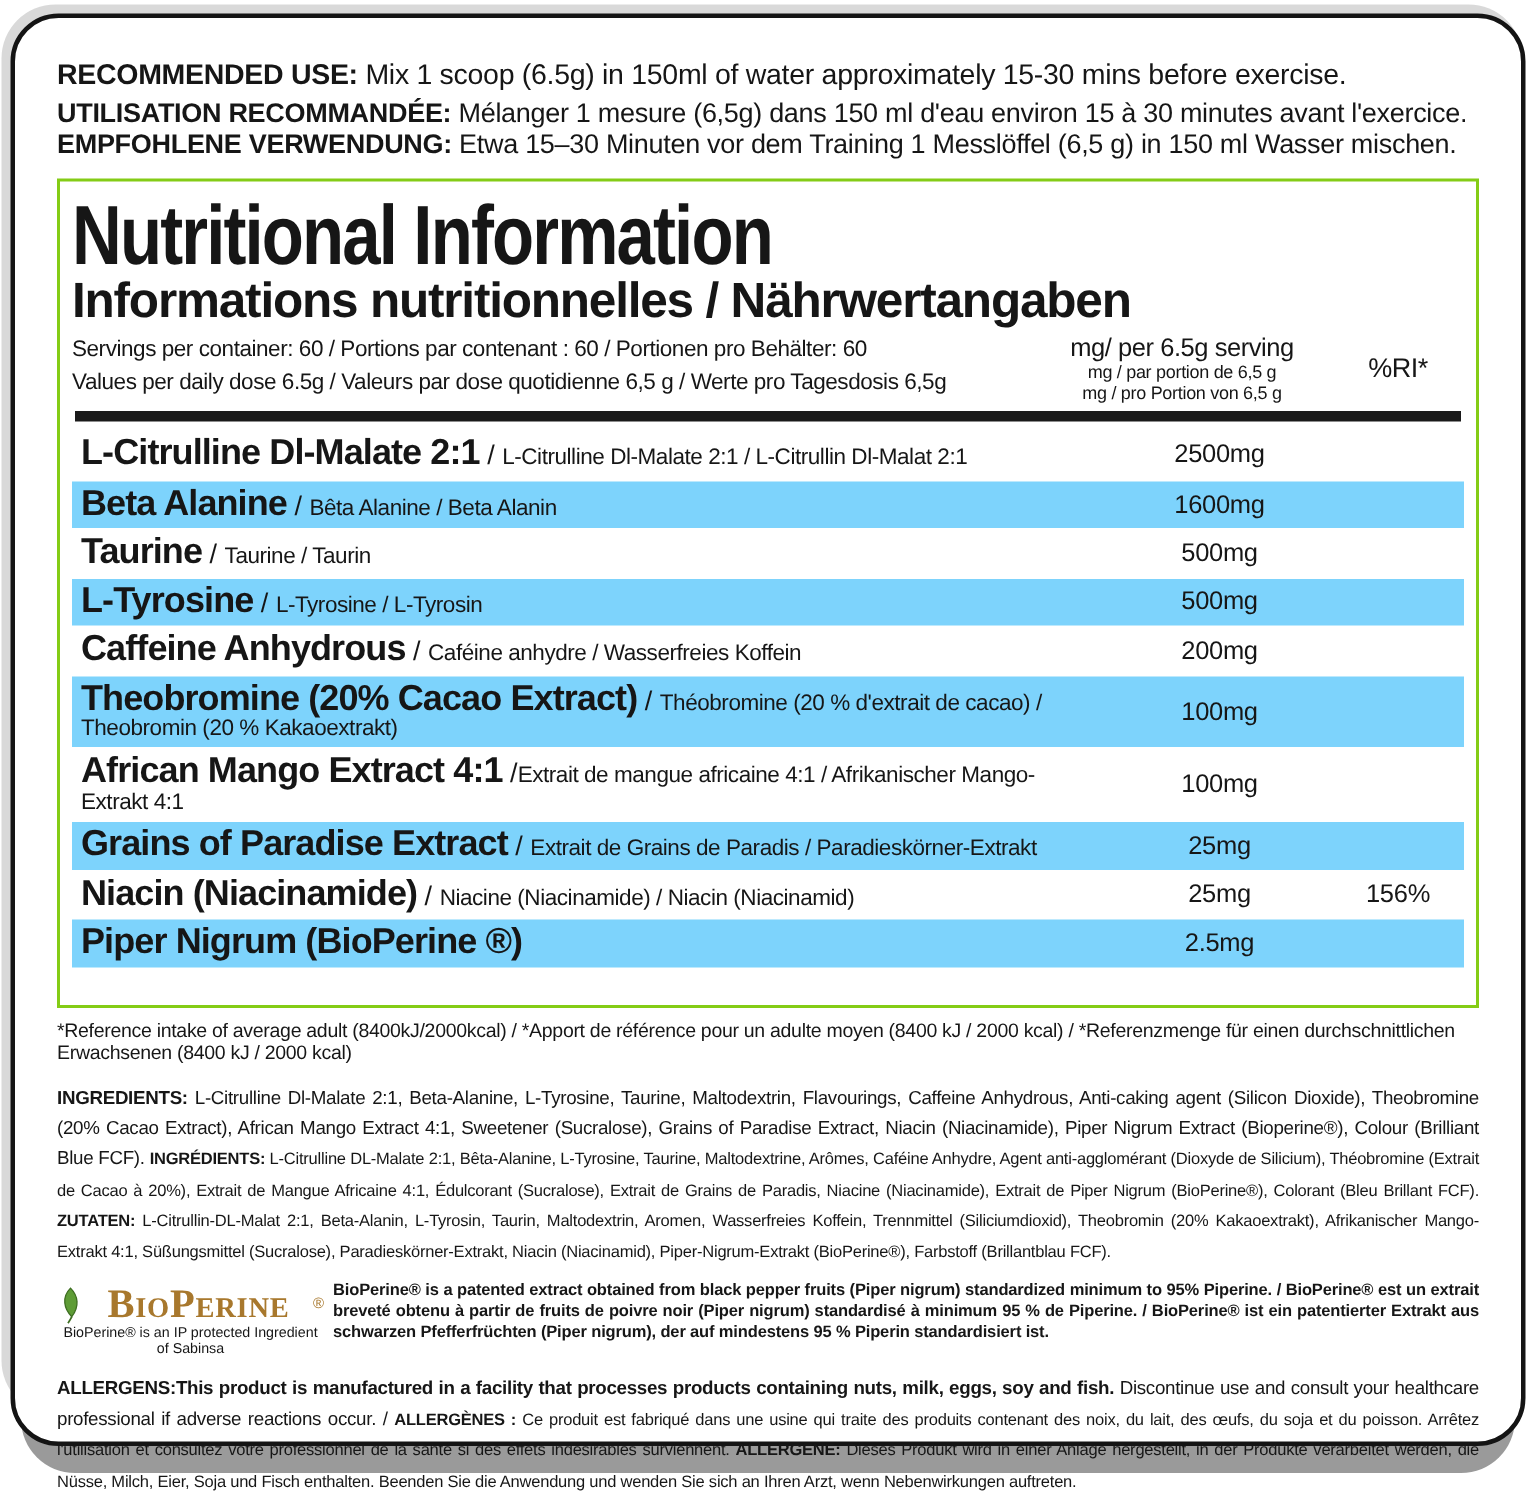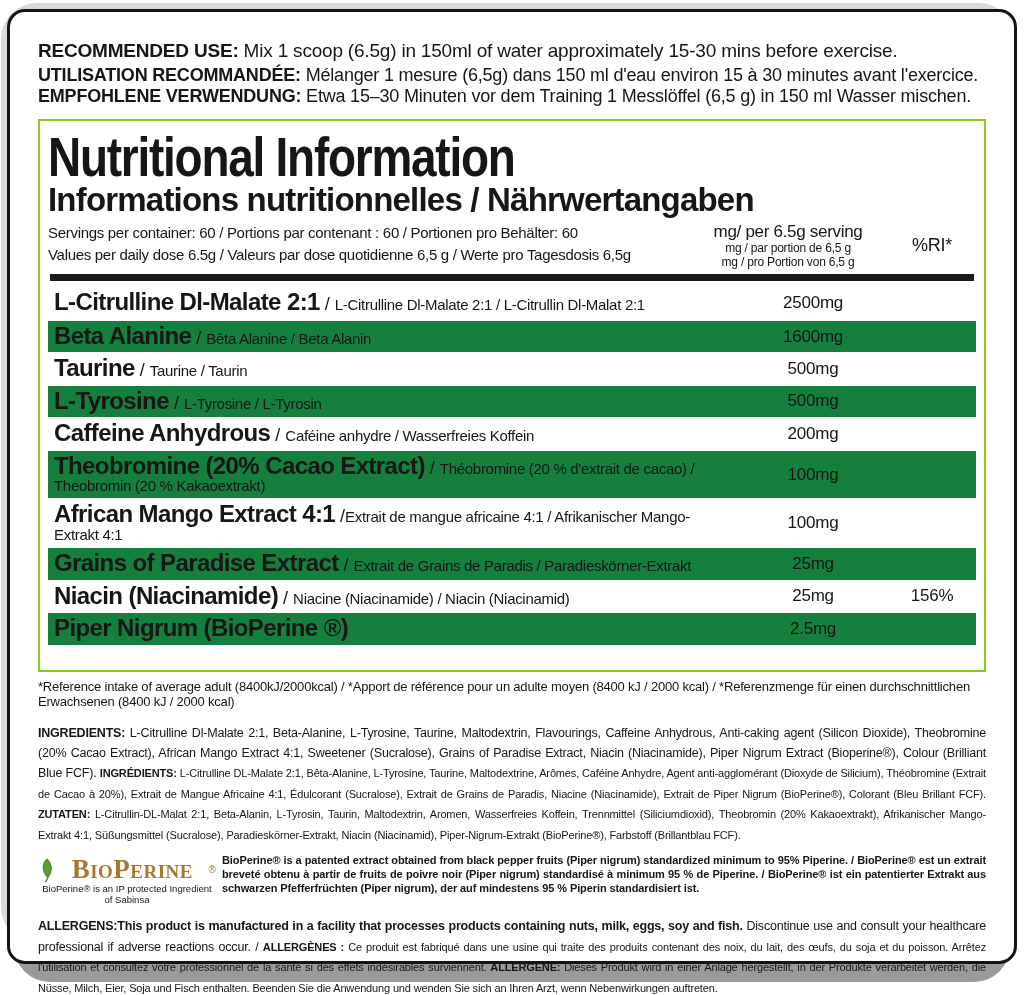--- a/index.html
+++ b/index.html
@@ -3,21 +3,21 @@
 <meta charset="utf-8">
 <style>
   * { margin:0; padding:0; box-sizing:border-box; }
   html,body { width:1024px; height:995px; background:#ffffff; font-family:"Liberation Sans", sans-serif; color:#161616; }
   .stage { position:relative; width:1024px; height:995px; overflow:hidden; }
 
   .shadow-top { position:absolute; top:3px; left:1px; width:1014px; height:940px; border-radius:36px; background:#d9d9d9; }
   .shadow-bottom { position:absolute; top:26px; left:14px; width:996px; height:956px; border-radius:36px; background:#9a9a9a; }
 
   .label { position:absolute; top:9px; left:7px; width:1010px; height:955px;
-           background:#ffffff; border:3px solid #141414; border-radius:18px;
+           background:#ffffff; border:3px solid #141414; border-radius:32px;
            padding:22px 28px 16px 28px; }
 
   
   .recuse { margin-top:6px; }
   .recuse .l1 { font-size:19px; letter-spacing:-0.2px; line-height:1.2; }
   .recuse .l2 { font-size:18px; letter-spacing:-0.2px; line-height:1.18; margin-top:2px; }
   .b { font-weight:bold; }
 
   
   .panel { margin-top:12px; border:2px solid #84cc16; padding:4px 8px 12px 8px; }
@@ -28,21 +28,21 @@
   .head-row { display:flex; margin-top:6px; }
   .head-left { flex:1; font-size:15px; letter-spacing:-0.3px; line-height:1.45; }
   .head-amt { width:200px; text-align:center; }
   .head-amt .h1 { font-size:17px; letter-spacing:-0.3px; }
   .head-amt .h2 { font-size:12px; letter-spacing:-0.2px; line-height:1.1; }
   .head-ri { width:88px; text-align:center; font-size:18px; letter-spacing:-0.3px; align-self:center; }
 
   .thick-bar { height:7px; background:#1a1a1a; margin:5px 2px 5px 2px; }
 
   .trow { display:flex; align-items:center; min-height:30px; padding:1px 0 1px 6px; margin:1px 0; }
-  .trow.alt { background:#15803d; }
+  .trow.alt { background:#7dd3fc; }
   .trow.first { min-height:34px; }
   .cell-name { flex:1; line-height:1.02; padding:2px 4px 3px 0; }
   .rname { font-size:24px; font-weight:bold; letter-spacing:-0.6px; }
   .rsep  { font-size:18px; }
   .rtrans{ font-size:15px; letter-spacing:-0.3px; }
   .cell-amt { width:150px; text-align:center; font-size:17px; letter-spacing:-0.2px; }
   .cell-ri  { width:88px;  text-align:center; font-size:17px; letter-spacing:-0.2px; }
   .panel-gap { height:12px; }
 
   

